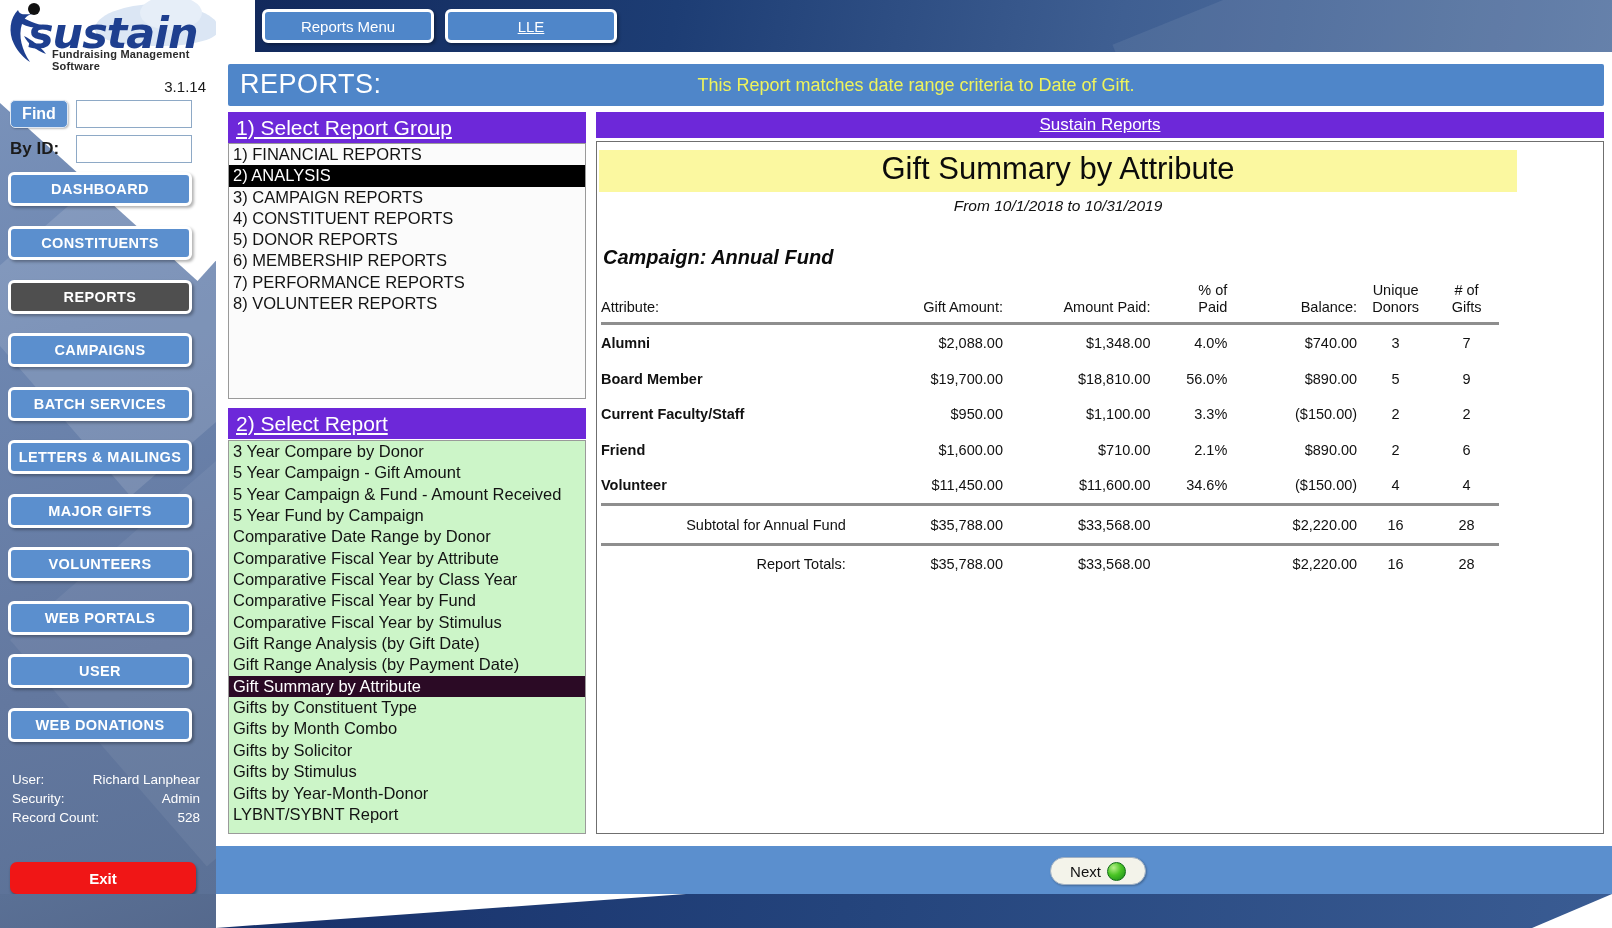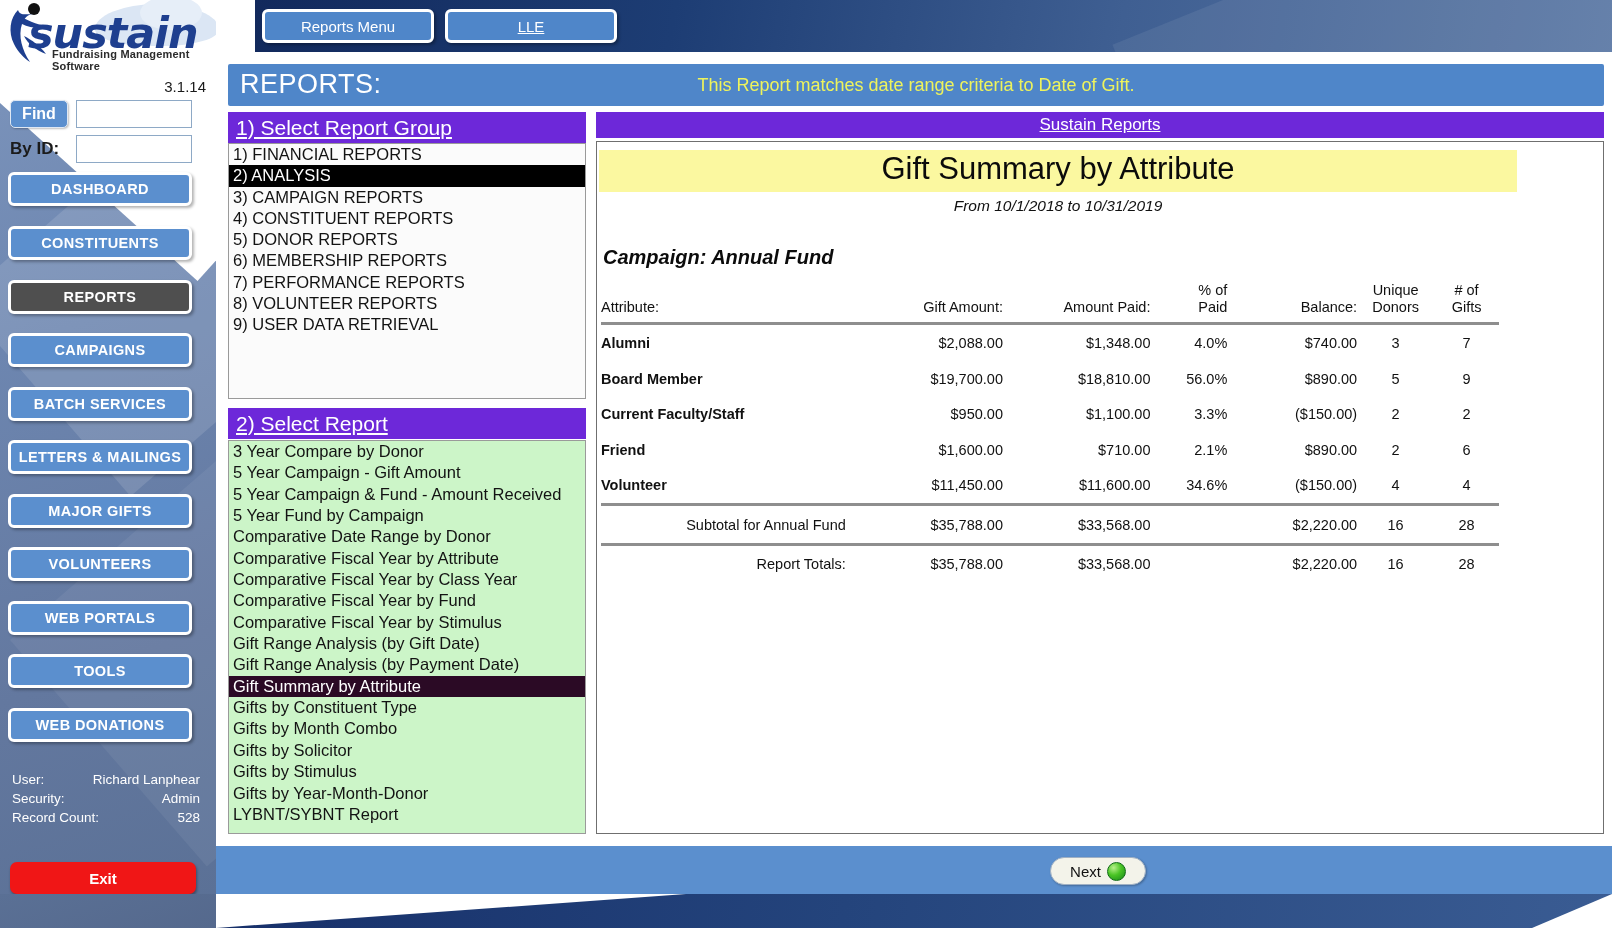--- a/index.html
+++ b/index.html
@@ -357,21 +357,21 @@
 
     <div class="navbtn" style="top:172px">DASHBOARD</div>
     <div class="navbtn" style="top:226px">CONSTITUENTS</div>
     <div class="navbtn active" style="top:280px">REPORTS</div>
     <div class="navbtn" style="top:333px">CAMPAIGNS</div>
     <div class="navbtn" style="top:387px">BATCH SERVICES</div>
     <div class="navbtn" style="top:440px">LETTERS &amp; MAILINGS</div>
     <div class="navbtn" style="top:494px">MAJOR GIFTS</div>
     <div class="navbtn" style="top:547px">VOLUNTEERS</div>
     <div class="navbtn" style="top:601px">WEB PORTALS</div>
-    <div class="navbtn" style="top:654px">TOOLS</div>
+    <div class="navbtn" style="top:654px">USER</div>
     <div class="navbtn" style="top:708px">WEB DONATIONS</div>
 
     <div class="userinfo">
       <div class="row">
         <span>User:</span>
         <span>Richard Lanphear</span>
       </div>
       <div class="row">
         <span>Security:</span>
         <span>Admin</span>
@@ -399,21 +399,20 @@
   <div class="panel-head" id="head-group">1) Select Report Group</div>
   <div class="listbox" id="list-group">
     <div class="listitem">1) FINANCIAL REPORTS</div>
     <div class="listitem sel-black">2) ANALYSIS</div>
     <div class="listitem">3) CAMPAIGN REPORTS</div>
     <div class="listitem">4) CONSTITUENT REPORTS</div>
     <div class="listitem">5) DONOR REPORTS</div>
     <div class="listitem">6) MEMBERSHIP REPORTS</div>
     <div class="listitem">7) PERFORMANCE REPORTS</div>
     <div class="listitem">8) VOLUNTEER REPORTS</div>
-    <div class="listitem">9) USER DATA RETRIEVAL</div>
   </div>
 
   <div class="panel-head" id="head-report">2) Select Report</div>
   <div class="listbox" id="list-report">
     <div class="listitem">3 Year Compare by Donor</div>
     <div class="listitem">5 Year Campaign - Gift Amount</div>
     <div class="listitem">5 Year Campaign &amp; Fund - Amount Received</div>
     <div class="listitem">5 Year Fund by Campaign</div>
     <div class="listitem">Comparative Date Range by Donor</div>
     <div class="listitem">Comparative Fiscal Year by Attribute</div>

